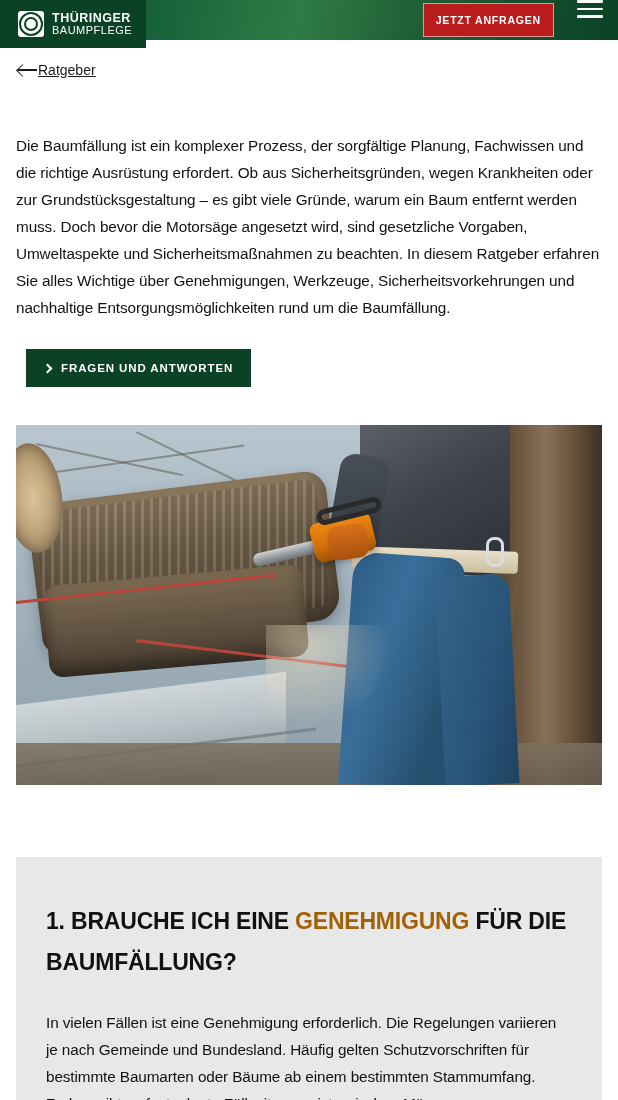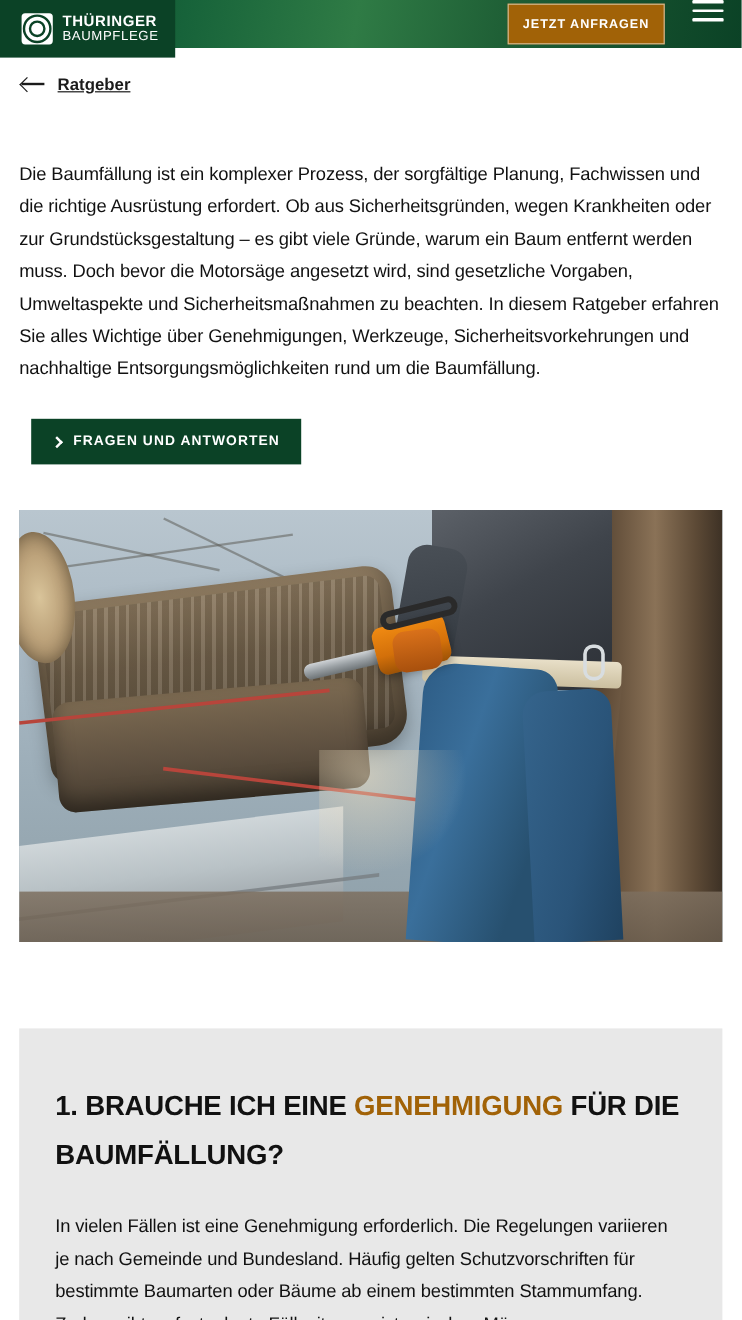--- a/index.html
+++ b/index.html
@@ -63,21 +63,21 @@
   }
   .logo-text .l2 {
     color: #ffffff;
     font-size: 11px;
     font-weight: normal;
   }
   .header-spacer { flex: 1; }
   .cta-button {
     align-self: center;
     margin-right: 8px;
-    background: #a16207;
+    background: #b91c1c;
     color: #ffffff;
     border: 1px solid rgba(255,255,255,0.55);
     font-size: 10.5px;
     font-weight: bold;
     letter-spacing: 0.8px;
     padding: 10px 12px;
     cursor: pointer;
     white-space: nowrap;
   }
   .burger {
@@ -103,24 +103,23 @@
     position: absolute;
     inset: 0;
     background: linear-gradient(100deg, #0b4226 0%, #17633a 25%, #2f7b45 48%, #1d5c34 70%, #0b4226 100%);
     z-index: -1;
   }
 
   
   .breadcrumb {
     display: flex;
     align-items: center;
-    gap: 10px;
+    gap: 0;
     padding: 18px 5px 0 18px;
     height: 42px;
-    font-weight: bold;
   }
   .arrow-icon {
     width: 20px;
     height: 14px;
     position: relative;
     flex: none;
   }
   .arrow-icon::before {
     content: "";
     position: absolute;

